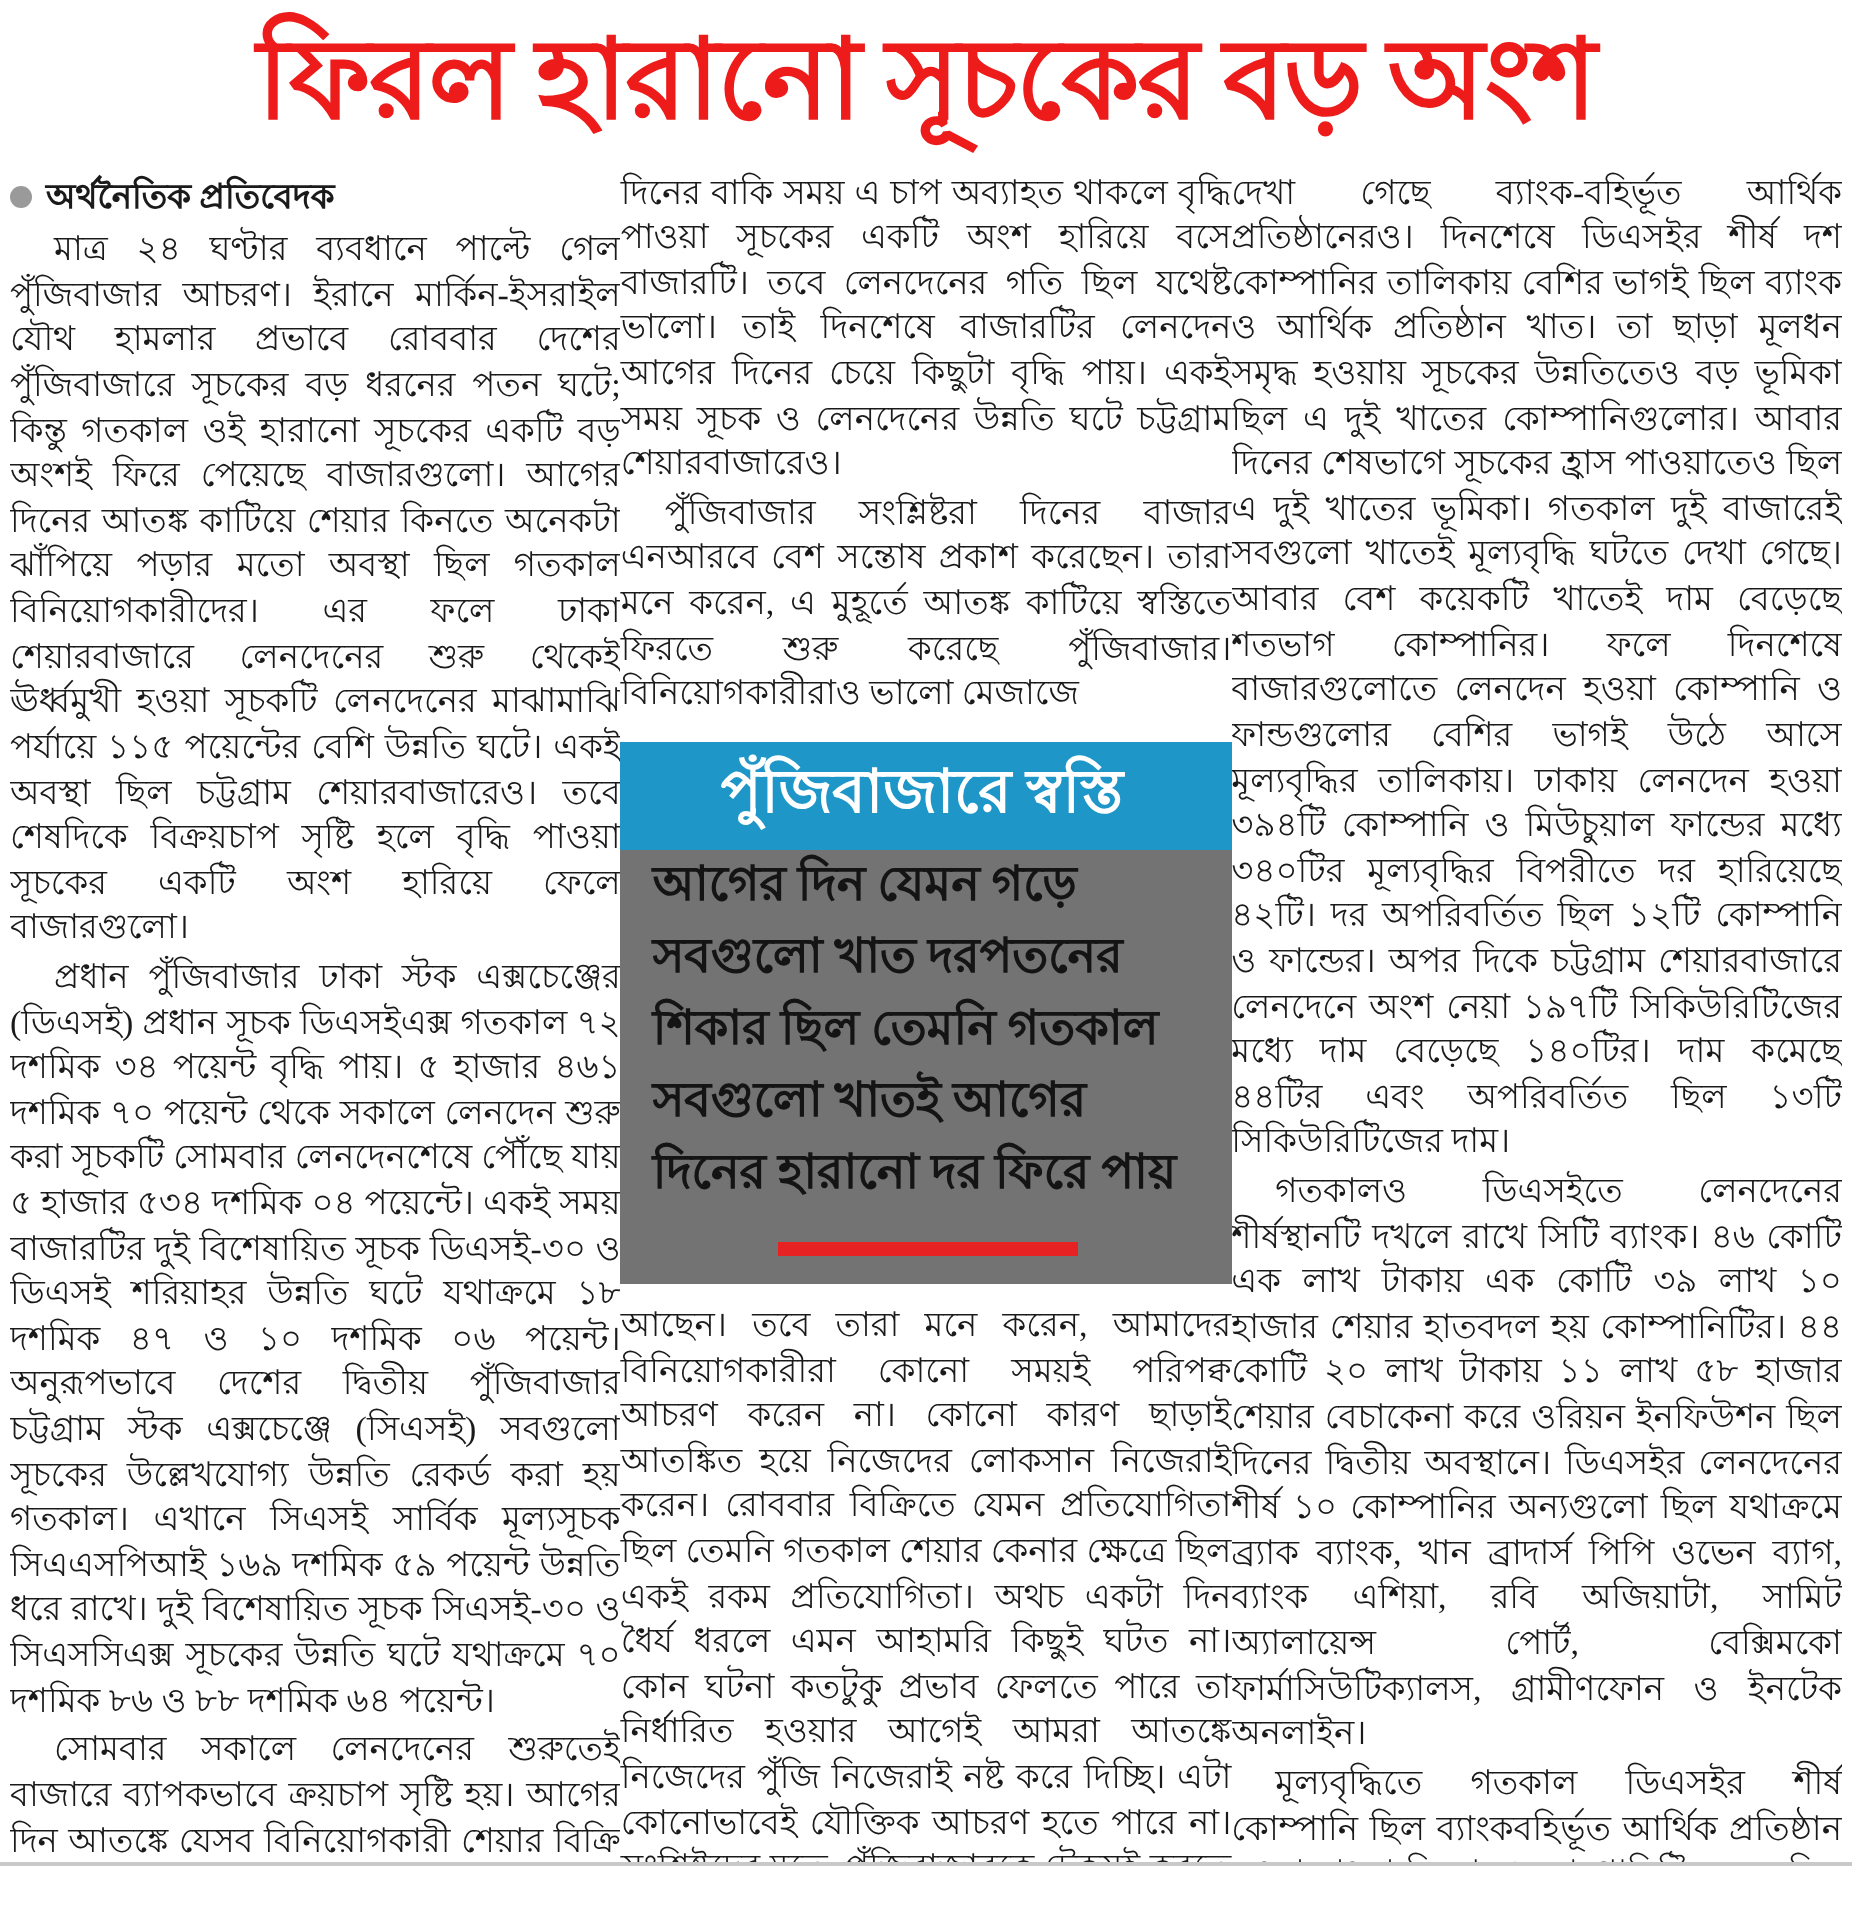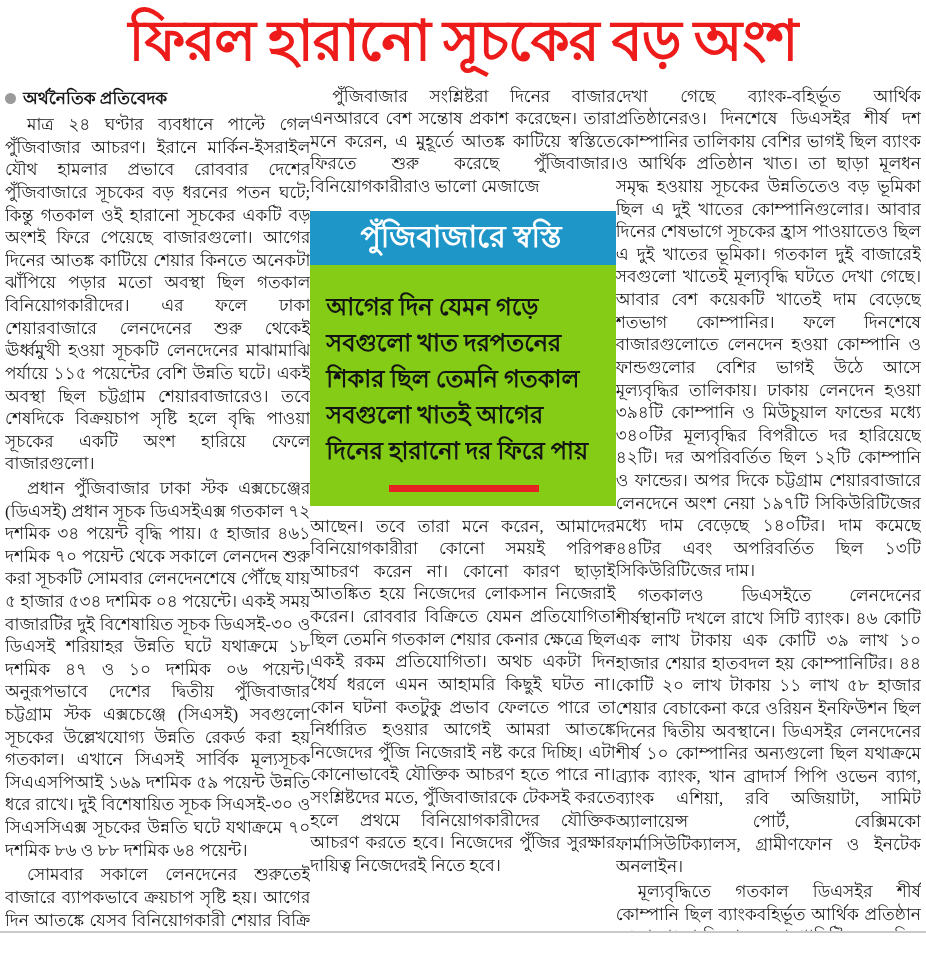--- a/index.html
+++ b/index.html
@@ -57,22 +57,22 @@
   .pq-header {
     background: #1e96c8;
     color: #ffffff;
     font-weight: bold;
     font-size: 30px;
     line-height: 1.1;
     text-align: center;
     padding: 9px 4px 12px 0;
   }
   .pq-body {
-    background: #84cc16;
-    padding: 24px 14px 8px 16px;
+    background: #737373;
+    padding: 0 14px 8px 16px;
     font-size: 24px;
     font-weight: bold;
     color: #141414;
     line-height: 1.5;
     text-align: left;
     text-indent: 0;
   }
   .pq-bar {
     width: 150px; height: 7px;
     background: #e62222;
@@ -92,20 +92,21 @@
       <div class="byline">
         <span class="dot"></span>
         <span>অর্থনৈতিক প্রতিবেদক</span>
       </div>
       <p class="para">মাত্র ২৪ ঘণ্টার ব্যবধানে পাল্টে গেল পুঁজিবাজার আচরণ। ইরানে মার্কিন-ইসরাইল যৌথ হামলার প্রভাবে রোববার দেশের পুঁজিবাজারে সূচকের বড় ধরনের পতন ঘটে; কিন্তু গতকাল ওই হারানো সূচকের একটি বড় অংশই ফিরে পেয়েছে বাজারগুলো। আগের দিনের আতঙ্ক কাটিয়ে শেয়ার কিনতে অনেকটা ঝাঁপিয়ে পড়ার মতো অবস্থা ছিল গতকাল বিনিয়োগকারীদের। এর ফলে ঢাকা শেয়ারবাজারে লেনদেনের শুরু থেকেই ঊর্ধ্বমুখী হওয়া সূচকটি লেনদেনের মাঝামাঝি পর্যায়ে ১১৫ পয়েন্টের বেশি উন্নতি ঘটে। একই অবস্থা ছিল চট্টগ্রাম শেয়ারবাজারেও। তবে শেষদিকে বিক্রয়চাপ সৃষ্টি হলে বৃদ্ধি পাওয়া সূচকের একটি অংশ হারিয়ে ফেলে বাজারগুলো।</p>
       <p class="para">প্রধান পুঁজিবাজার ঢাকা স্টক এক্সচেঞ্জের (ডিএসই) প্রধান সূচক ডিএসইএক্স গতকাল ৭২ দশমিক ৩৪ পয়েন্ট বৃদ্ধি পায়। ৫ হাজার ৪৬১ দশমিক ৭০ পয়েন্ট থেকে সকালে লেনদেন শুরু করা সূচকটি সোমবার লেনদেনশেষে পৌঁছে যায় ৫ হাজার ৫৩৪ দশমিক ০৪ পয়েন্টে। একই সময় বাজারটির দুই বিশেষায়িত সূচক ডিএসই-৩০ ও ডিএসই শরিয়াহর উন্নতি ঘটে যথাক্রমে ১৮ দশমিক ৪৭ ও ১০ দশমিক ০৬ পয়েন্ট। অনুরূপভাবে দেশের দ্বিতীয় পুঁজিবাজার চট্টগ্রাম স্টক এক্সচেঞ্জে (সিএসই) সবগুলো সূচকের উল্লেখযোগ্য উন্নতি রেকর্ড করা হয় গতকাল। এখানে সিএসই সার্বিক মূল্যসূচক সিএএসপিআই ১৬৯ দশমিক ৫৯ পয়েন্ট উন্নতি ধরে রাখে। দুই বিশেষায়িত সূচক সিএসই-৩০ ও সিএসসিএক্স সূচকের উন্নতি ঘটে যথাক্রমে ৭০ দশমিক ৮৬ ও ৮৮ দশমিক ৬৪ পয়েন্ট।</p>
       <p class="para">সোমবার সকালে লেনদেনের শুরুতেই বাজারে ব্যাপকভাবে ক্রয়চাপ সৃষ্টি হয়। আগের দিন আতঙ্কে যেসব বিনিয়োগকারী শেয়ার বিক্রি করে লোকসান কমাতে তৎপর ছিলেন তারাই যেন সবার আগে বিক্রি করা শেয়ার কেনার প্রতিযোগিতায় মেতে উঠলেন। কে কার আগে শেয়ার কিনতে পারে তার প্রতিযোগিতা চলছিল লেনদেনের শুরুতেই। আর একই কারণে লাফিয়ে লাফিয়ে বেড়ে চলছিল বাজার সূচক। ঢাকা ৫ হাজার ৪৬১ দশমিক ৭০ পয়েন্ট থেকে দিন শুরু করা সূচকটি দুপুর সাড়ে ১২টার পর পৌঁছে যায় ৫ হাজার ৫৭৭ দশমিক ৬৫ পয়েন্টে। অর্থাৎ এ পর্যায়ে সূচকটির উন্নতি রেকর্ড করা হয় ১১৫ পয়েন্টের বেশি। লেনদেনের এ পর্যায়ে প্রথমবারের মতো বিক্রয়চাপ তৈরি হয়।</p>
     </div>
 
     <div class="col">
+      <p class="para cont">দিনের বাকি সময় এ চাপ অব্যাহত থাকলে বৃদ্ধি পাওয়া সূচকের একটি অংশ হারিয়ে বসে বাজারটি। তবে লেনদেনের গতি ছিল যথেষ্ট ভালো। তাই দিনশেষে বাজারটির লেনদেন আগের দিনের চেয়ে কিছুটা বৃদ্ধি পায়। একই সময় সূচক ও লেনদেনের উন্নতি ঘটে চট্টগ্রাম শেয়ারবাজারেও।</p>
       <p class="para">পুঁজিবাজার সংশ্লিষ্টরা দিনের বাজার এনআরবে বেশ সন্তোষ প্রকাশ করেছেন। তারা মনে করেন, এ মুহূর্তে আতঙ্ক কাটিয়ে স্বস্তিতে ফিরতে শুরু করেছে পুঁজিবাজার। বিনিয়োগকারীরাও ভালো মেজাজে</p>
 
       <div class="pullquote">
         <div class="pq-header">পুঁজিবাজারে স্বস্তি</div>
         <div class="pq-body">
           <span>আগের দিন যেমন গড়ে সবগুলো খাত দরপতনের শিকার ছিল তেমনি গতকাল সবগুলো খাতই আগের দিনের হারানো দর ফিরে পায়</span>
           <div class="pq-bar"></div>
         </div>
       </div>
 

